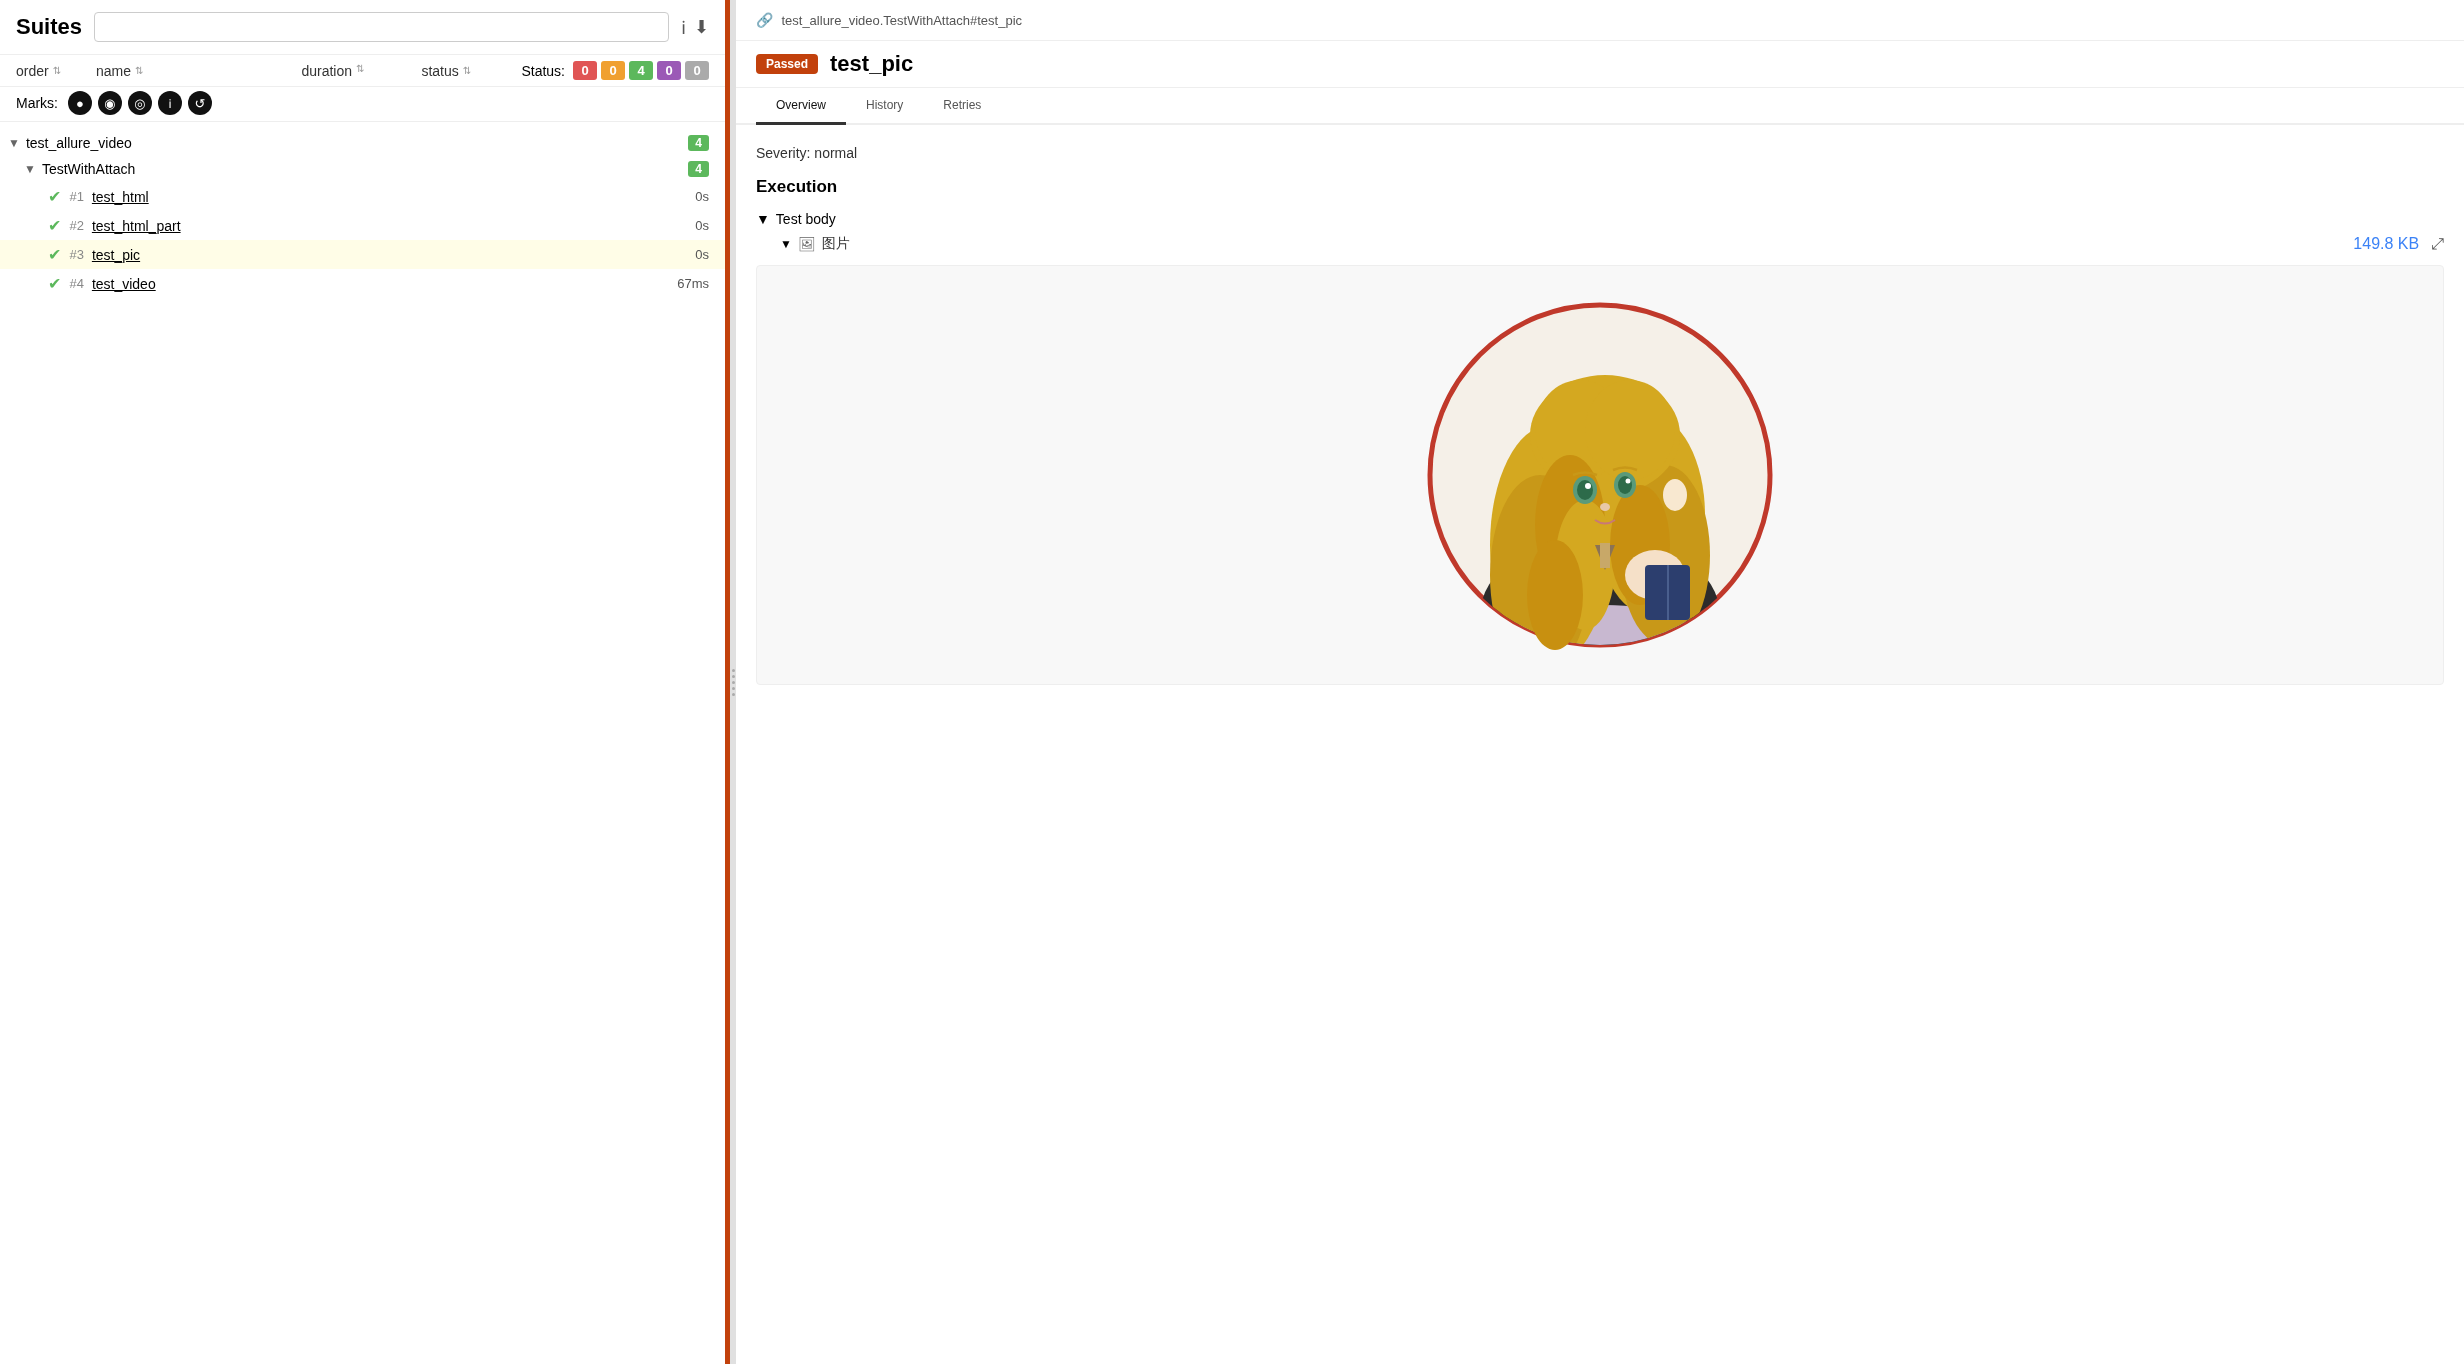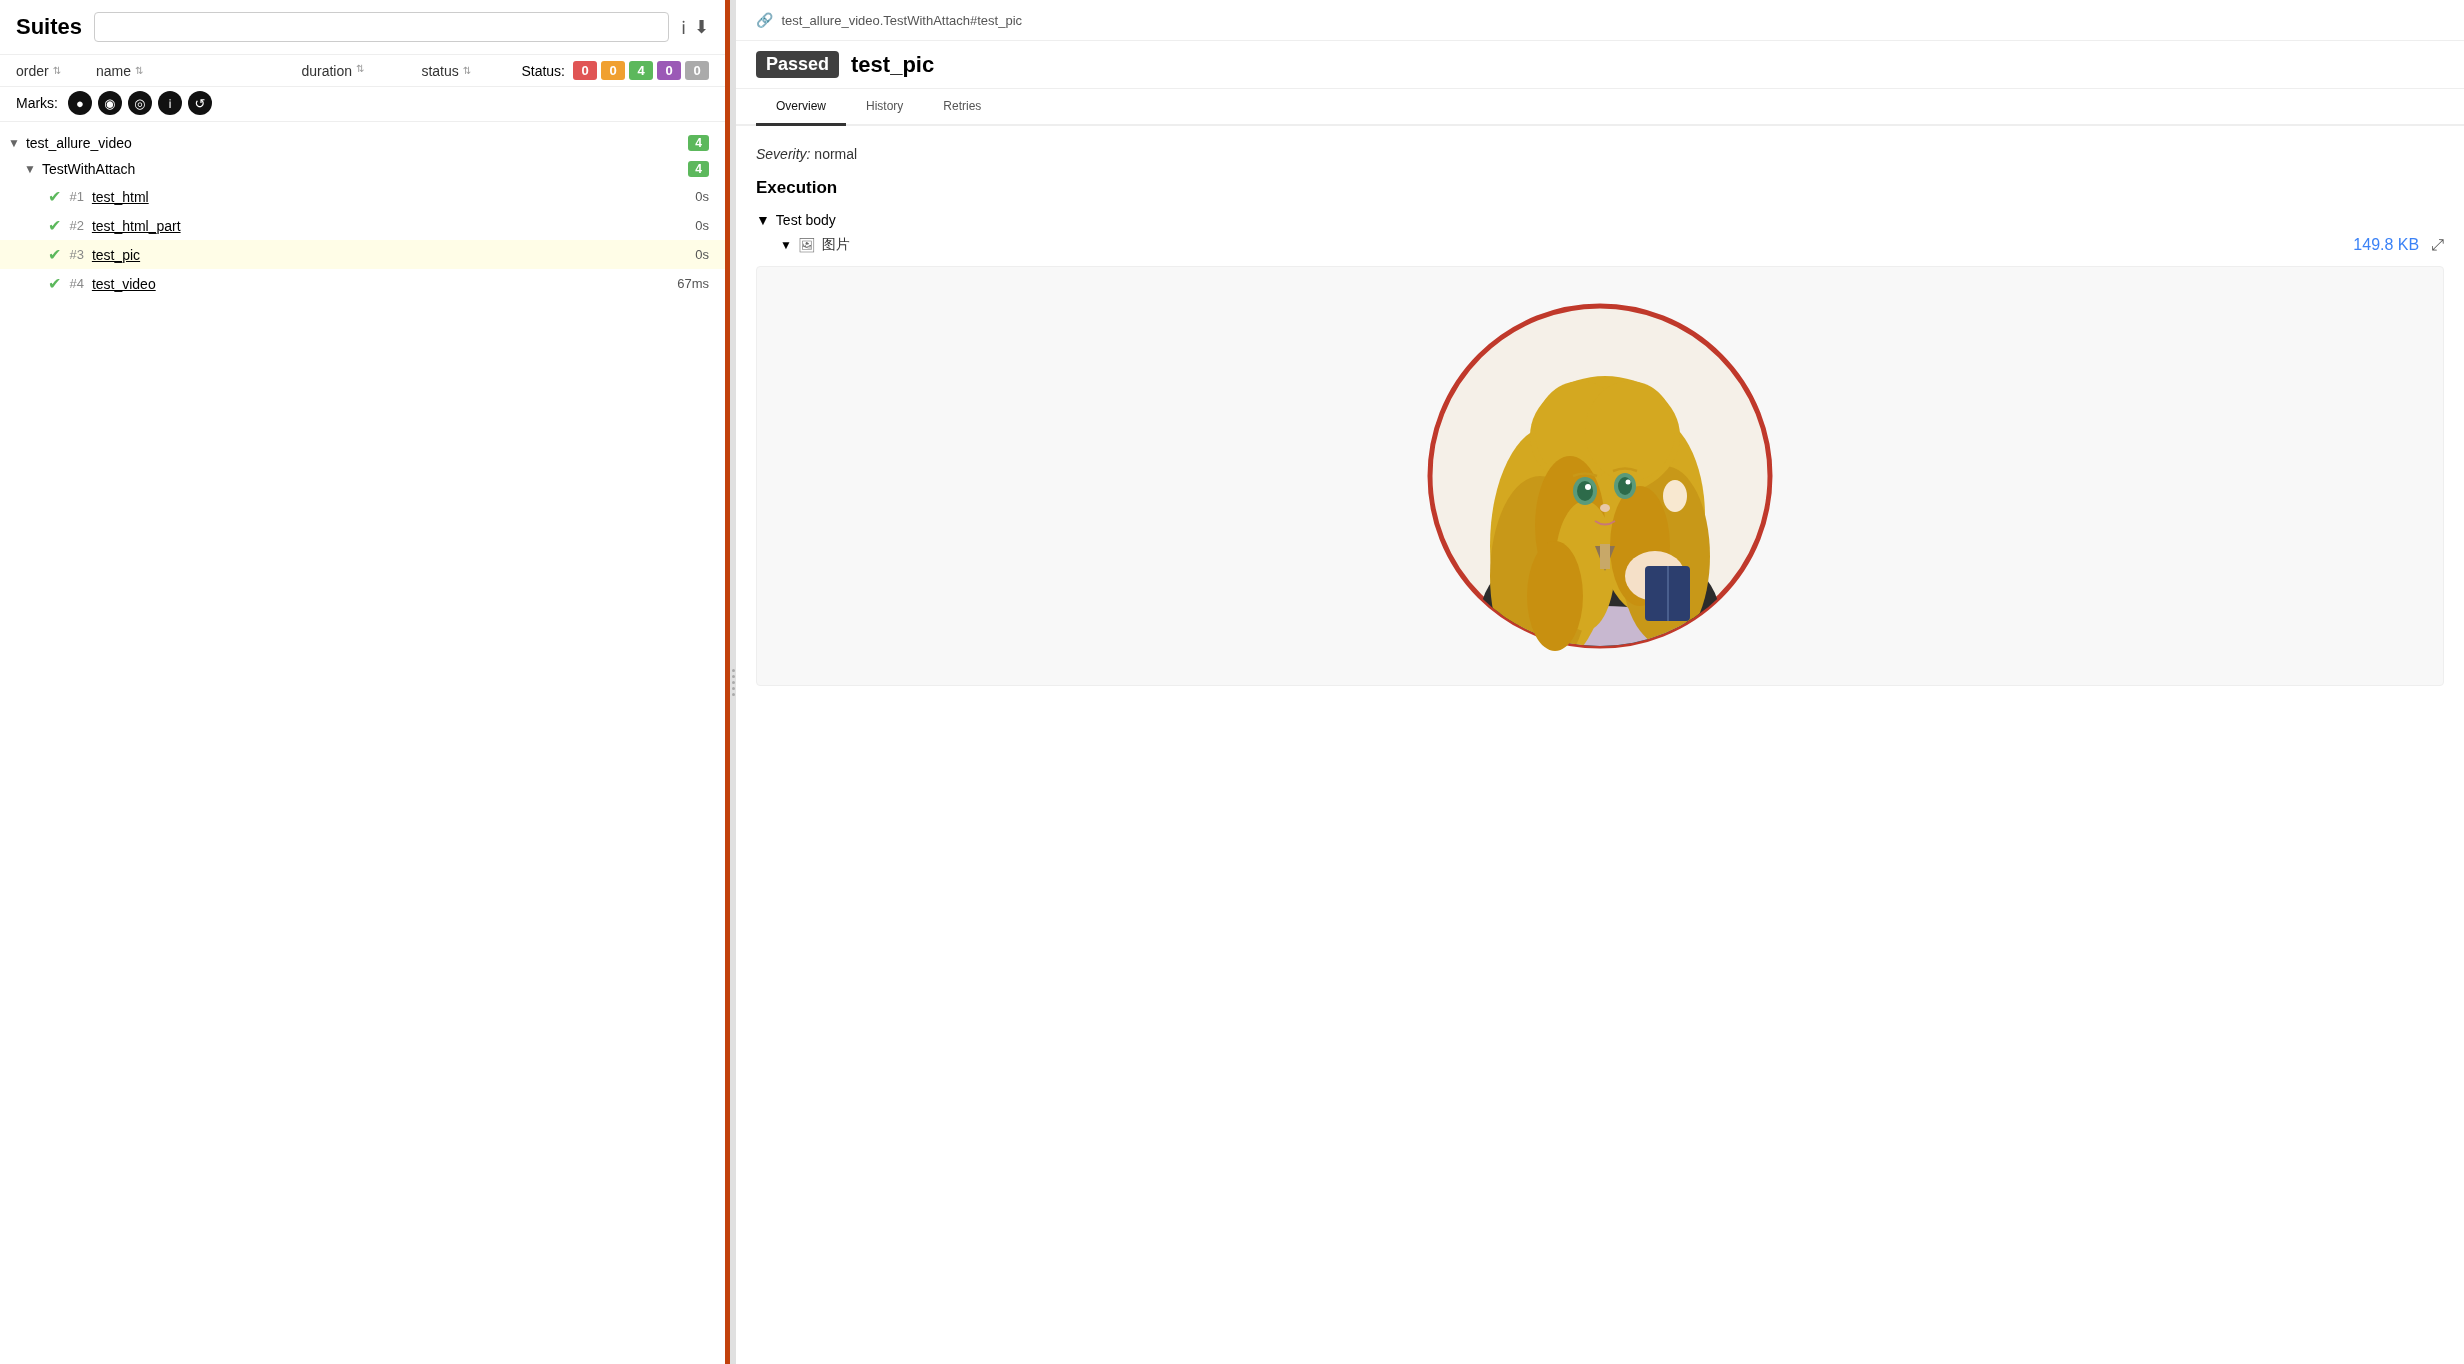--- a/index.html
+++ b/index.html
@@ -49,31 +49,31 @@
     .test-duration { color: #555; font-size: 13px; margin-left: auto; }
 
     
     .right-panel { flex: 1; display: flex; flex-direction: column; overflow: hidden; }
 
     .right-header { padding: 12px 20px; border-bottom: 1px solid #eee; display: flex; align-items: center; gap: 8px; }
     .breadcrumb-icon { color: #888; font-size: 14px; }
     .breadcrumb-text { color: #555; font-size: 13px; }
 
     .test-title-row { padding: 10px 20px; display: flex; align-items: center; gap: 12px; border-bottom: 1px solid #eee; }
-    .passed-badge { background: #404040; color: #fff; padding: 3px 10px; border-radius: 4px; font-weight: 700; font-size: 18px; }
+    .passed-badge { background: #c2410c; color: #fff; padding: 3px 10px; border-radius: 4px; font-weight: 700; font-size: 12px; }
     .test-title { font-size: 22px; font-weight: 700; }
 
     .tabs-row { display: flex; border-bottom: 2px solid #eee; padding: 0 20px; }
     .tab { padding: 10px 20px; cursor: pointer; font-size: 12px; border-bottom: 3px solid transparent; margin-bottom: -2px; color: #555; }
     .tab.active { border-bottom: 3px solid #333; color: #111; font-weight: 500; }
 
     .detail-area { flex: 1; overflow-y: auto; padding: 20px; }
 
     .meta-row { margin-bottom: 6px; font-size: 14px; color: #333; }
-    .meta-label { font-weight: 500; font-style: italic; }
+    .meta-label { font-weight: 500; }
 
     .section-title { font-size: 17px; font-weight: 700; margin: 16px 0 10px; }
 
     .test-body-section { margin-top: 8px; }
     .test-body-header { display: flex; align-items: center; gap: 6px; cursor: pointer; padding: 4px 0; }
     .attachment-row { display: flex; align-items: center; padding: 4px 0 4px 24px; }
     .attachment-icon { margin-right: 6px; color: #666; }
     .attachment-name { flex: 1; color: #333; }
     .attachment-size { color: #3b82f6; font-size: 16px; margin-right: 12px; }
     .expand-icon { font-size: 16px; color: #555; cursor: pointer; }

